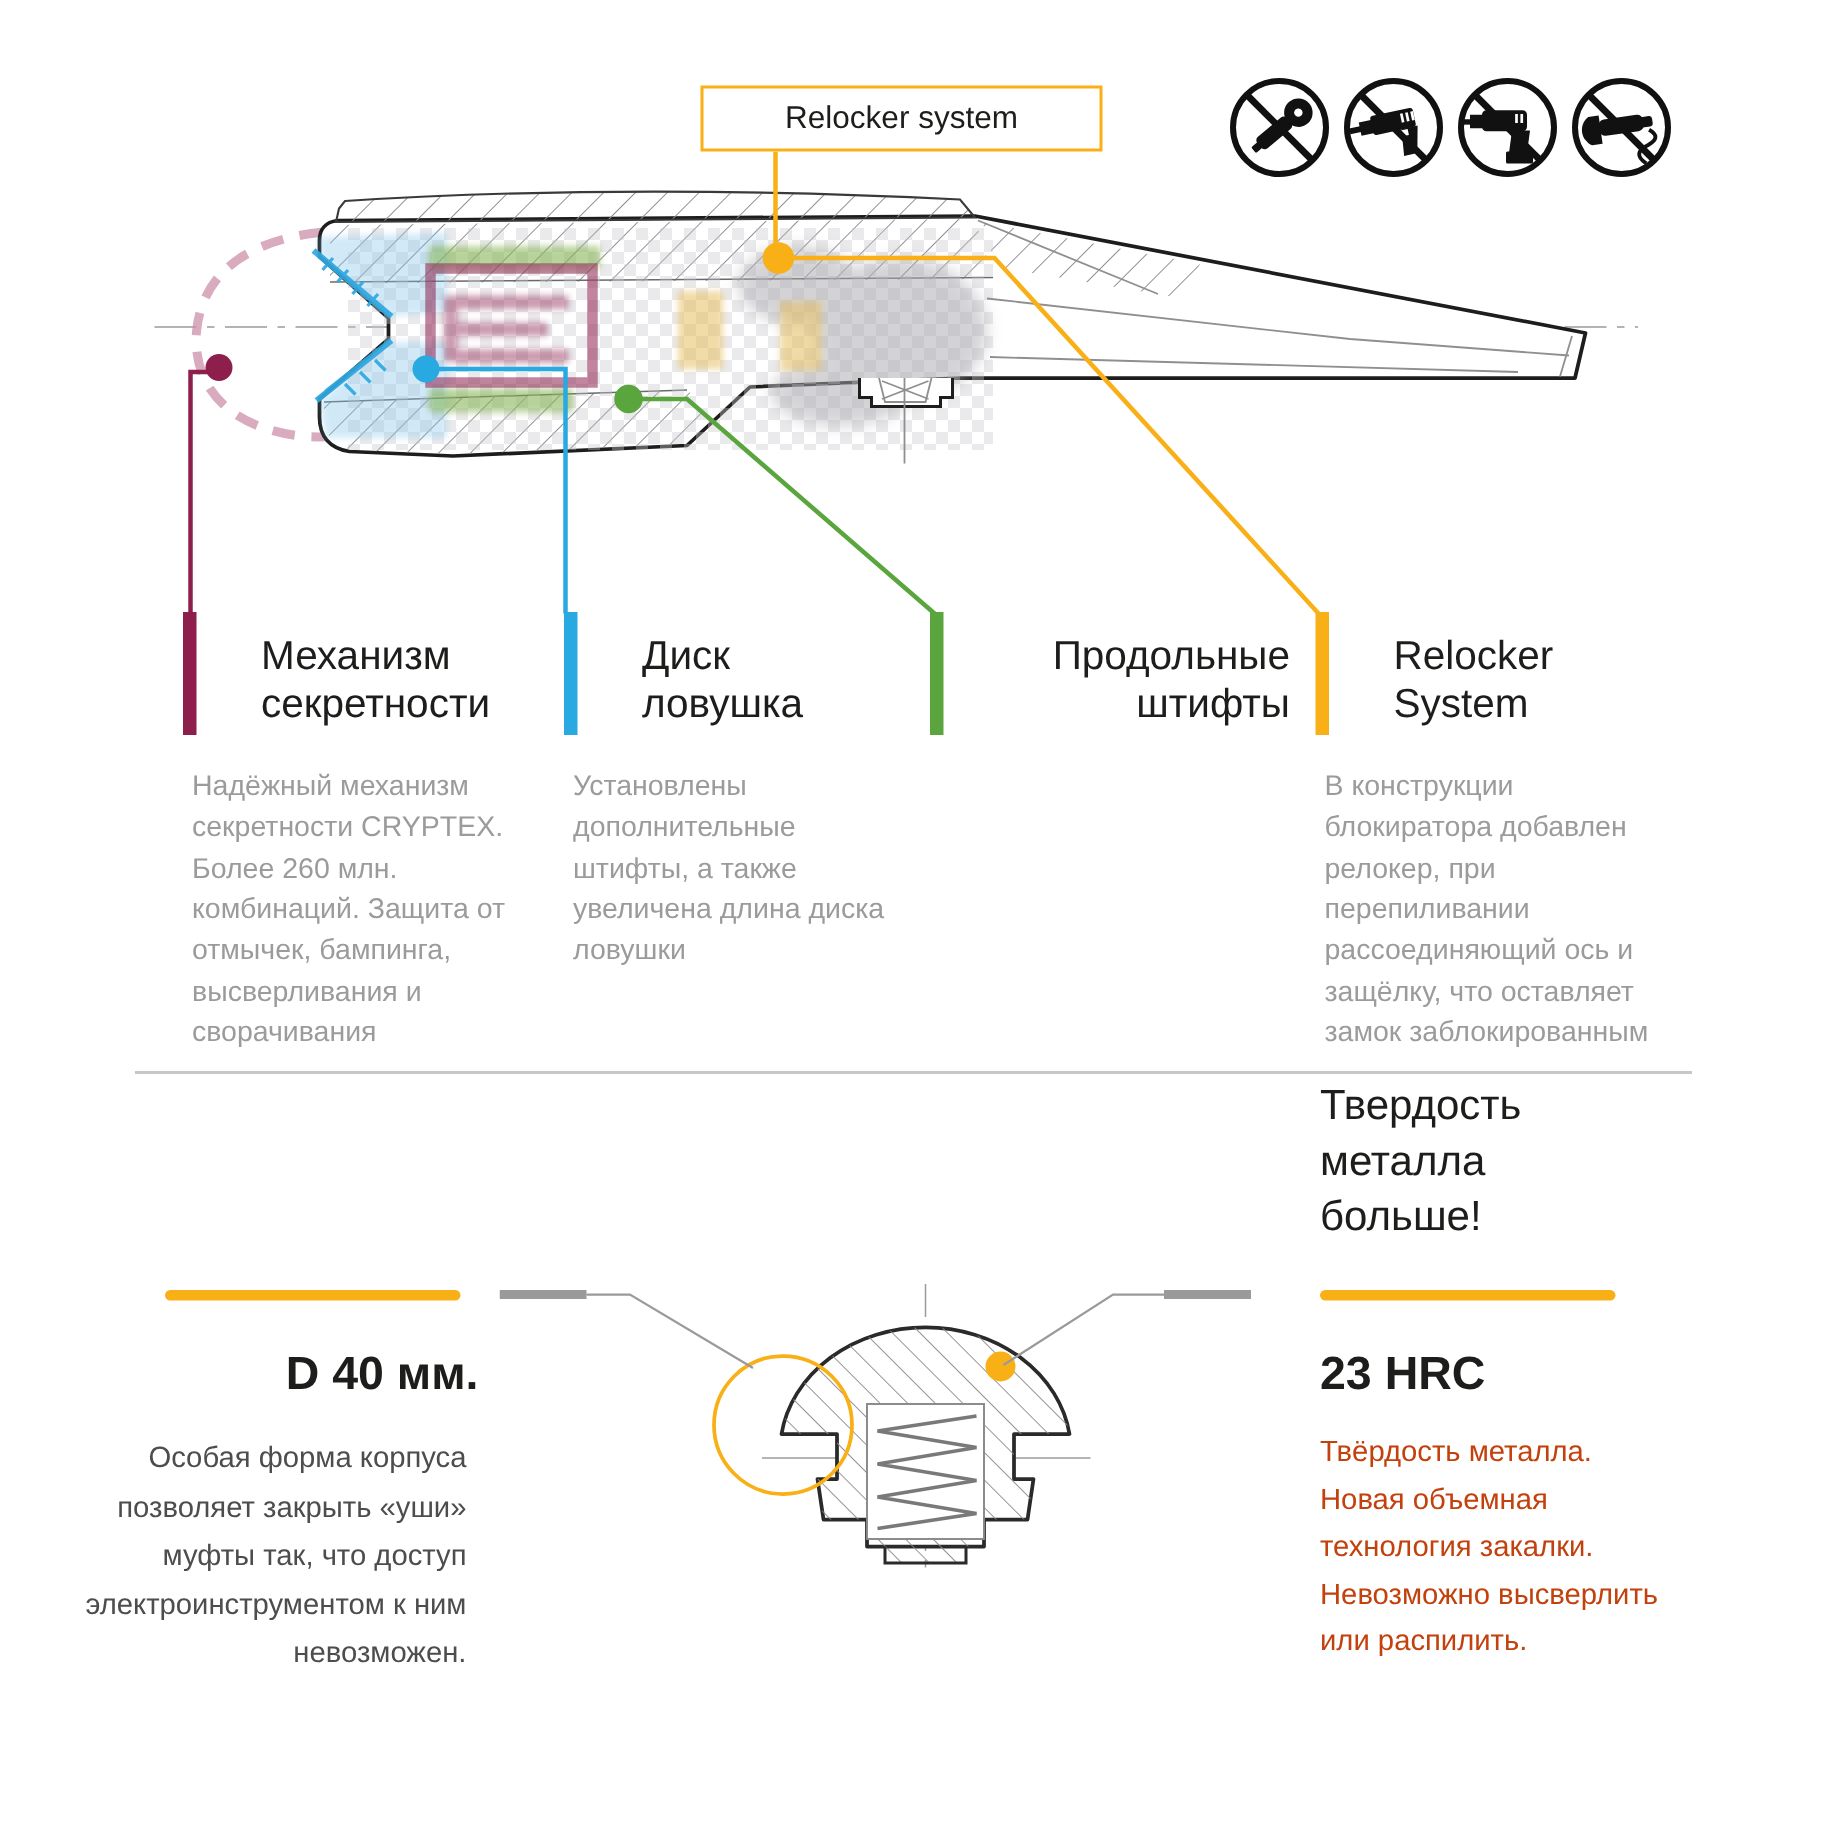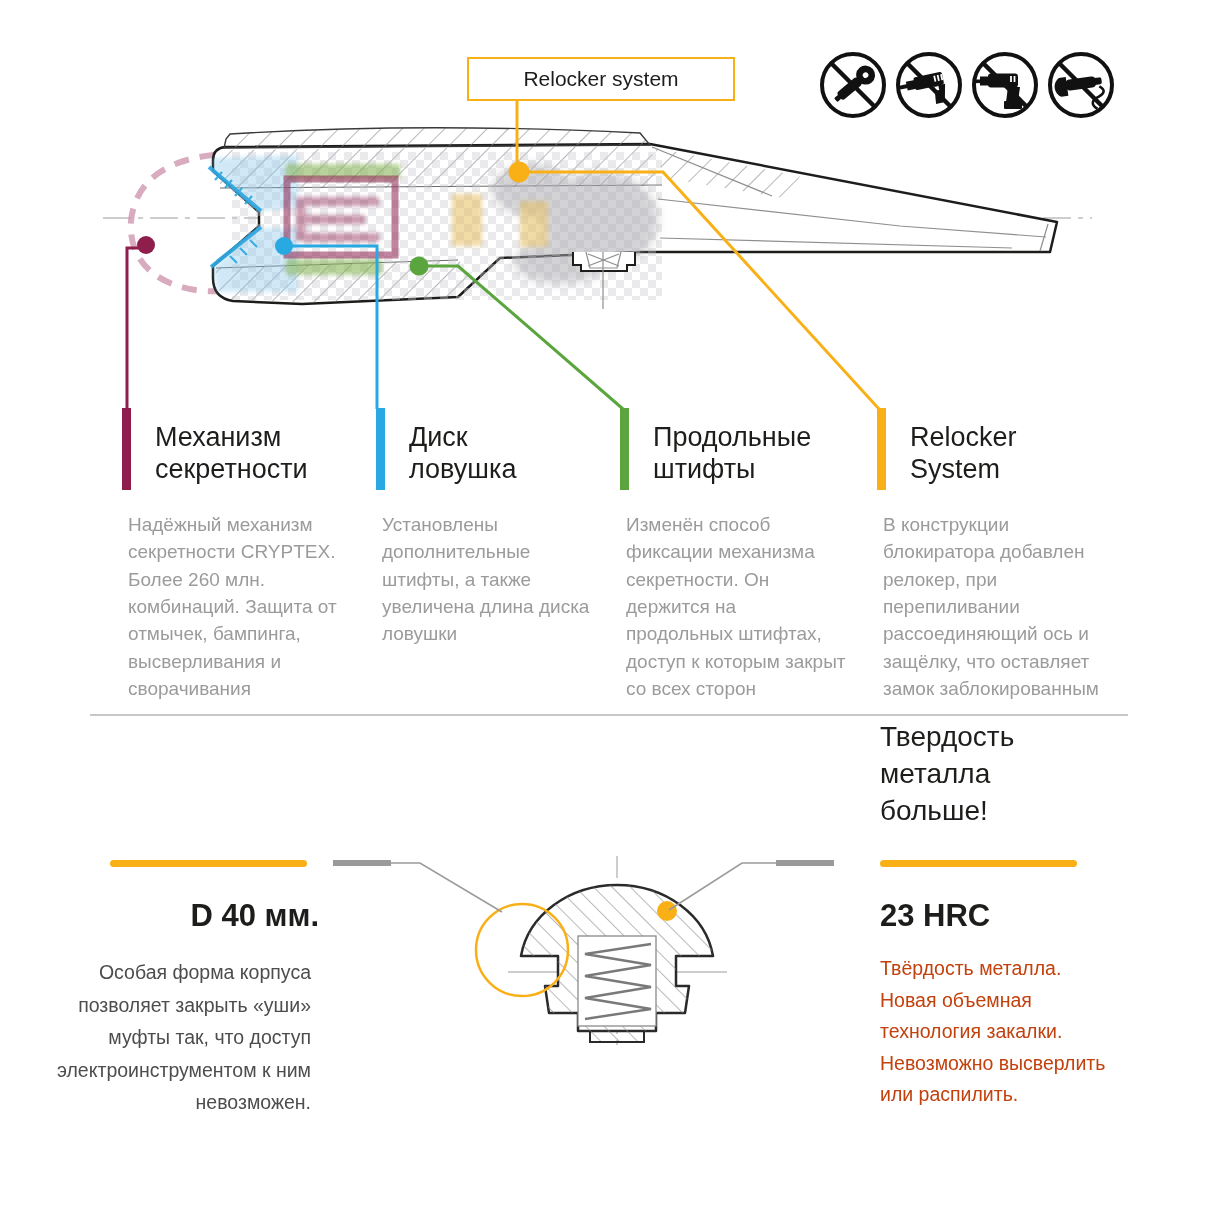--- a/index.html
+++ b/index.html
@@ -14,25 +14,25 @@
   
   .icons { position:absolute; left:818px; top:50px; display:flex; gap:6px; }
   .icons svg { display:block; }
 
   
   svg.layer { position:absolute; }
 
   
   .feature { position:absolute; top:408px; width:240px; }
   .feature .bar { position:absolute; left:0; top:0; width:9px; height:82px; }
-  .feature h3 { margin:0; padding:13px 0 0 33px; font-size:27px; font-weight:400;
+  .feature h3 { margin:0; padding:13px 0 0 52px; font-size:27px; font-weight:400;
                 color:#1d1d1b; line-height:1.2; }
   .feature p { margin:4px; padding:21px 0 0 2px; width:220px; font-size:19px;
                color:#9b9b9b; line-height:1.44; }
-  #f1 { left:122px; } #f2 { left:376px; } #f3 { left:620px; } #f4 { left:877px; }
+  #f1 { left:122px; } #f2 { left:376px; } #f3 { left:620px;text-align:right; } #f4 { left:877px; }
 
   .divider { position:absolute; left:90px; top:714px; width:1038px; height:2px; background:#c7c7c7; }
 
   
   .bl-title { position:absolute; left:58px;  top:750px; width:252px; text-align:right;
               font-size:28px; line-height:1.33; color:#1d1d1b; }
   .br-title { position:absolute; left:880px; top:718px; width:200px; text-align:left;
               font-size:28px; line-height:1.33; color:#1d1d1b; }
   .rule { position:absolute; top:860px; width:197px; height:7px; border-radius:3.5px; background:#F9B017; }
   #rule-l { left:110px; } #rule-r { left:880px; }
@@ -234,21 +234,20 @@
     <p>Надёжный механизм секретности CRYPTEX. Более 260 млн. комбинаций. Защита от отмычек, бампинга, высверливания и сворачивания</p>
   </div>
   <div class="feature" id="f2">
     <div class="bar" style="background: rgb(41, 169, 225);"></div>
     <h3><span>Диск</span><br><span>ловушка</span></h3>
     <p>Установлены дополнительные штифты, а также увеличена длина диска ловушки</p>
   </div>
   <div class="feature" id="f3">
     <div class="bar" style="background: rgb(91, 165, 63);"></div>
     <h3><span>Продольные</span><br><span>штифты</span></h3>
-    <p>Изменён способ фиксации механизма секретности. Он держится на продольных штифтах, доступ к которым закрыт со всех сторон</p>
   </div>
   <div class="feature" id="f4">
     <div class="bar" style="background: rgb(249, 176, 23);"></div>
     <h3><span>Relocker</span><br><span>System</span></h3>
     <p>В конструкции блокиратора добавлен релокер, при перепиливании рассоединяющий ось и защёлку, что оставляет замок заблокированным</p>
   </div>
 
   <div class="divider"></div>
 
   <div class="rule" id="rule-l"></div>

